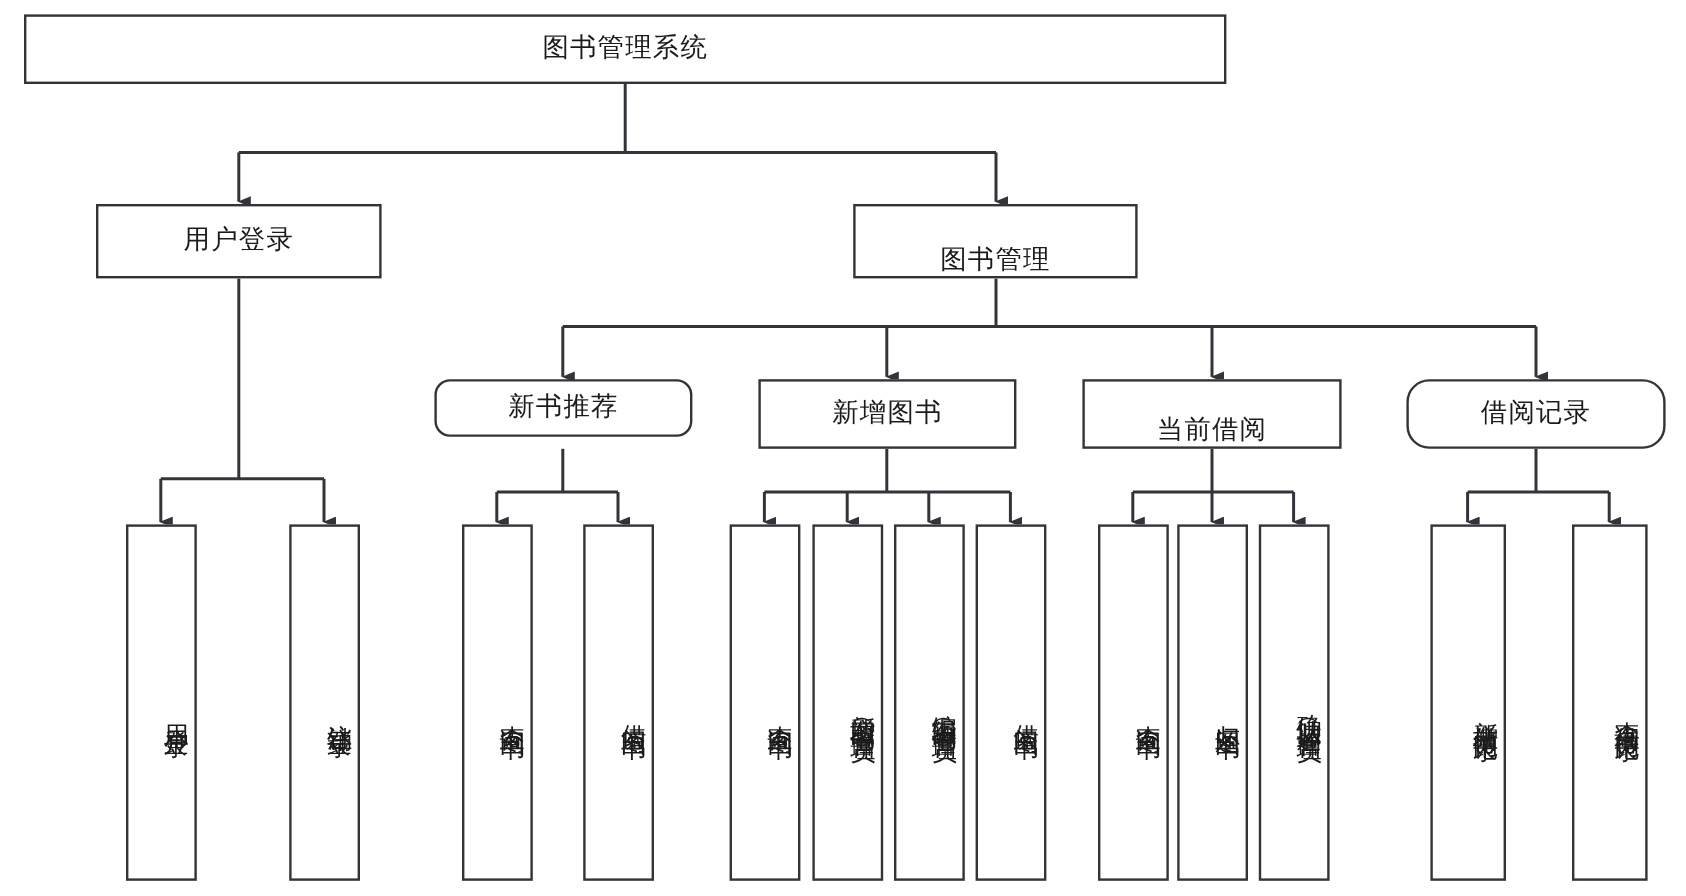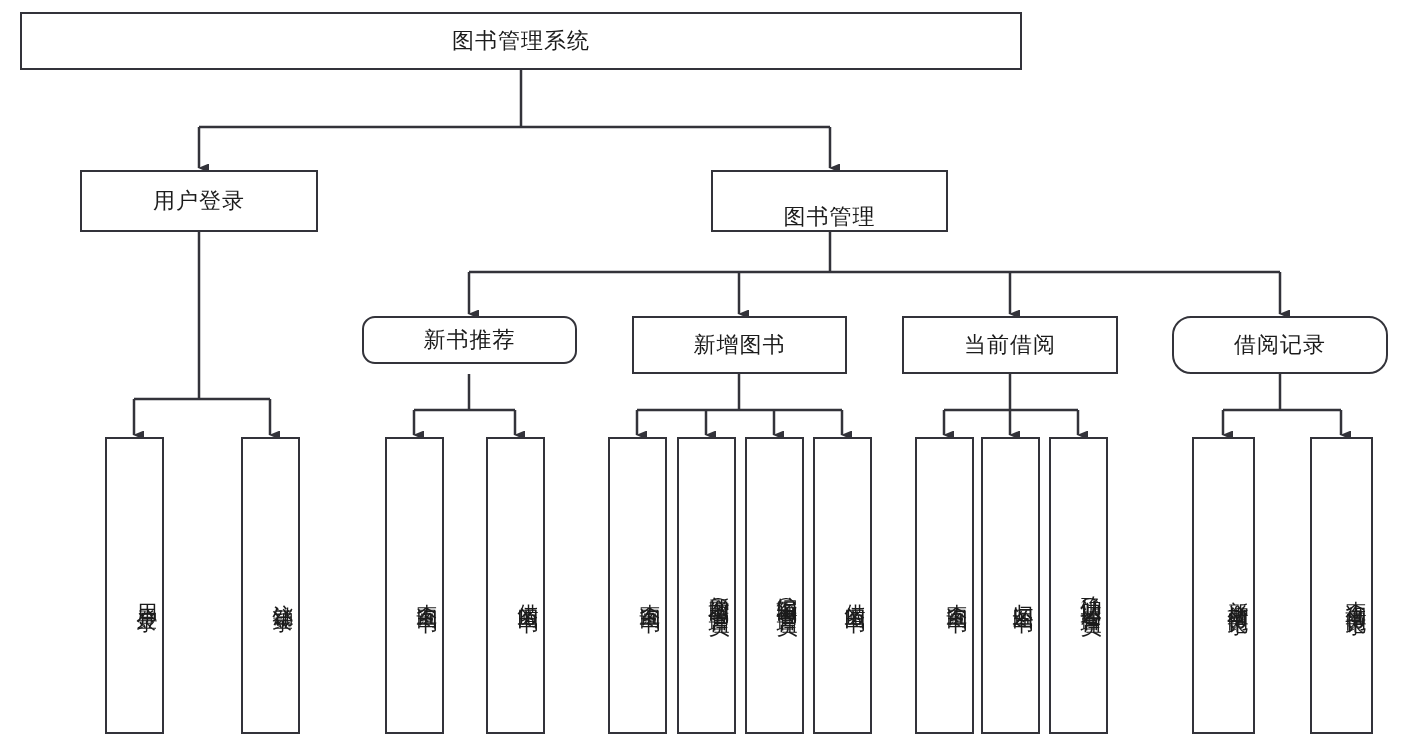--- a/index.html
+++ b/index.html
@@ -72,21 +72,21 @@
       </div>
       <div class="node h" style="left: 711px; top: 170px; width: 237px; height: 62px; align-items: flex-end;">
         <span class="lbl">图书管理</span>
       </div>
       <div class="node h" style="left: 362px; top: 316px; width: 215px; height: 48px; border-radius: 13px;">
         <span class="lbl">新书推荐</span>
       </div>
       <div class="node h" style="left: 632px; top: 316px; width: 215px; height: 58px;">
         <span class="lbl">新增图书</span>
       </div>
-      <div class="node h" style="left: 902px; top: 316px; width: 216px; height: 58px;">
+      <div class="node h" style="left: 902px; top: 316px; width: 216px; height: 58px; align-items: flex-end;">
         <span class="lbl">当前借阅</span>
       </div>
       <div class="node h" style="left: 1172px; top: 316px; width: 216px; height: 58px; border-radius: 19px;">
         <span class="lbl">借阅记录</span>
       </div>
       <div class="node v" style="left: 105px; top: 437px; width: 59px; height: 297px;">
         <span class="lbl">用户登录</span>
       </div>
       <div class="node v" style="left: 241px; top: 437px; width: 59px; height: 297px;">
         <span class="lbl">注销登录</span>

